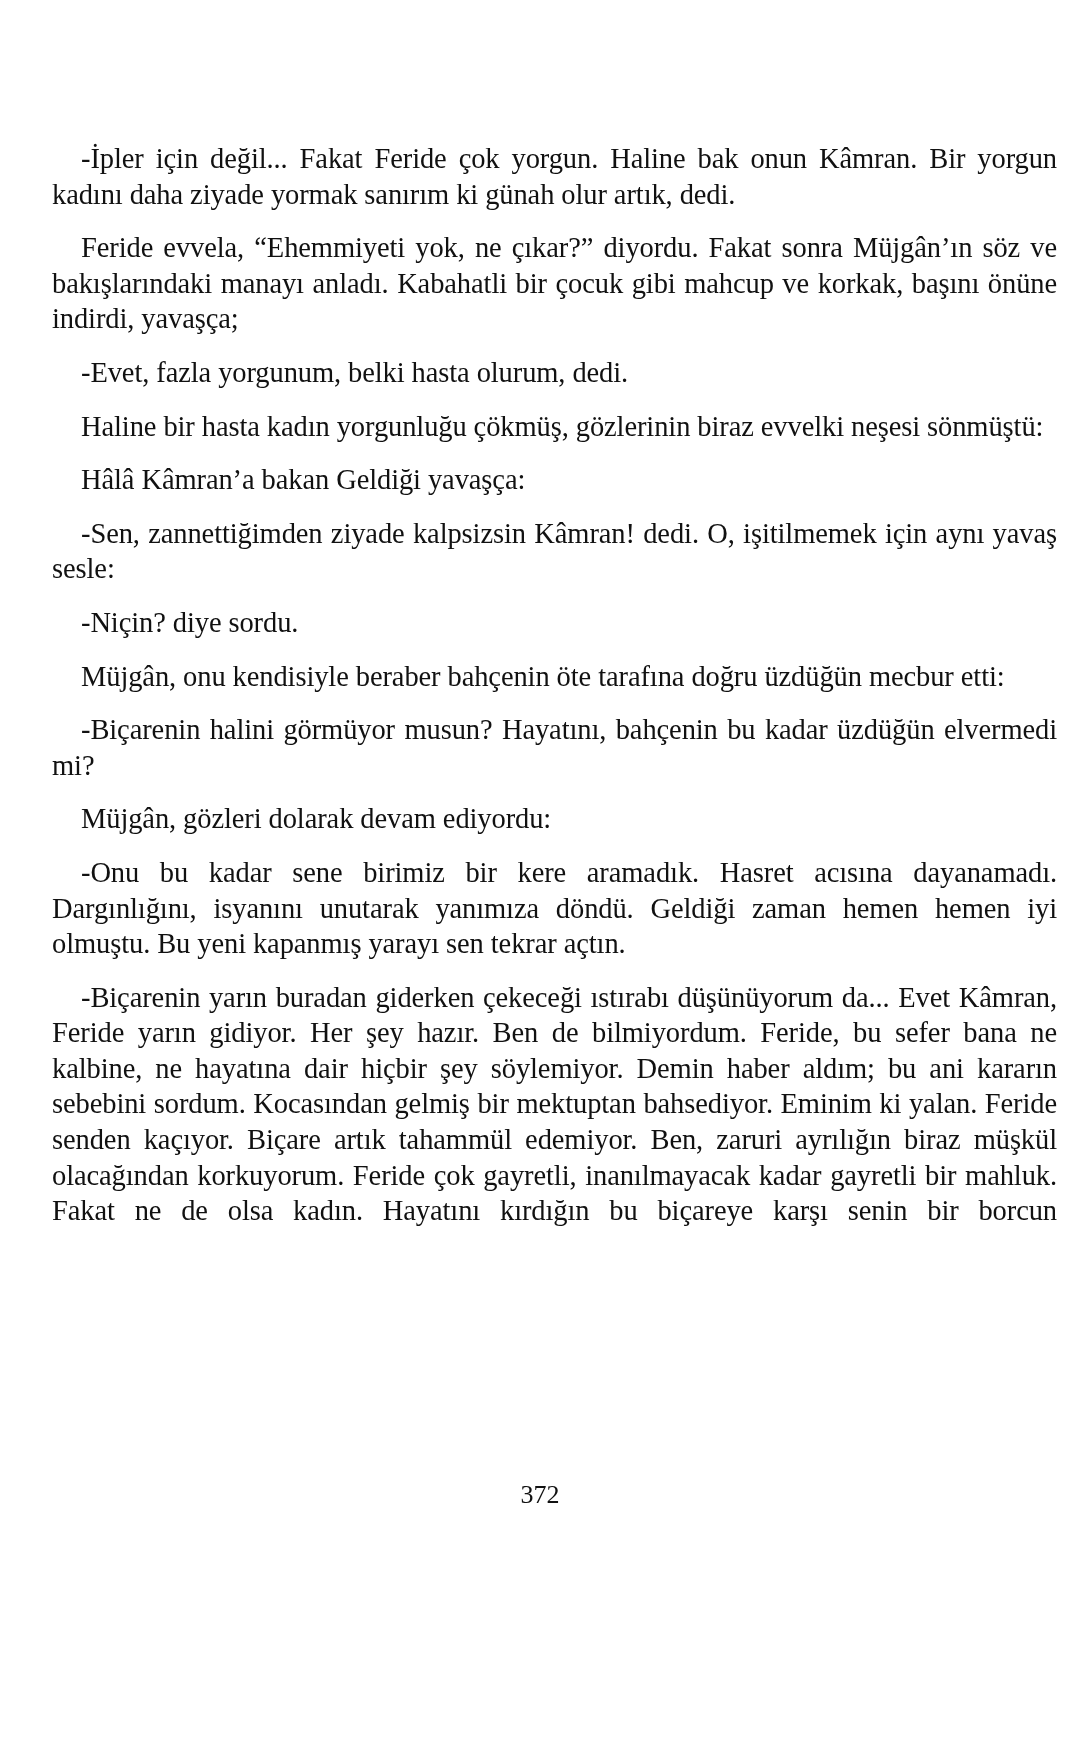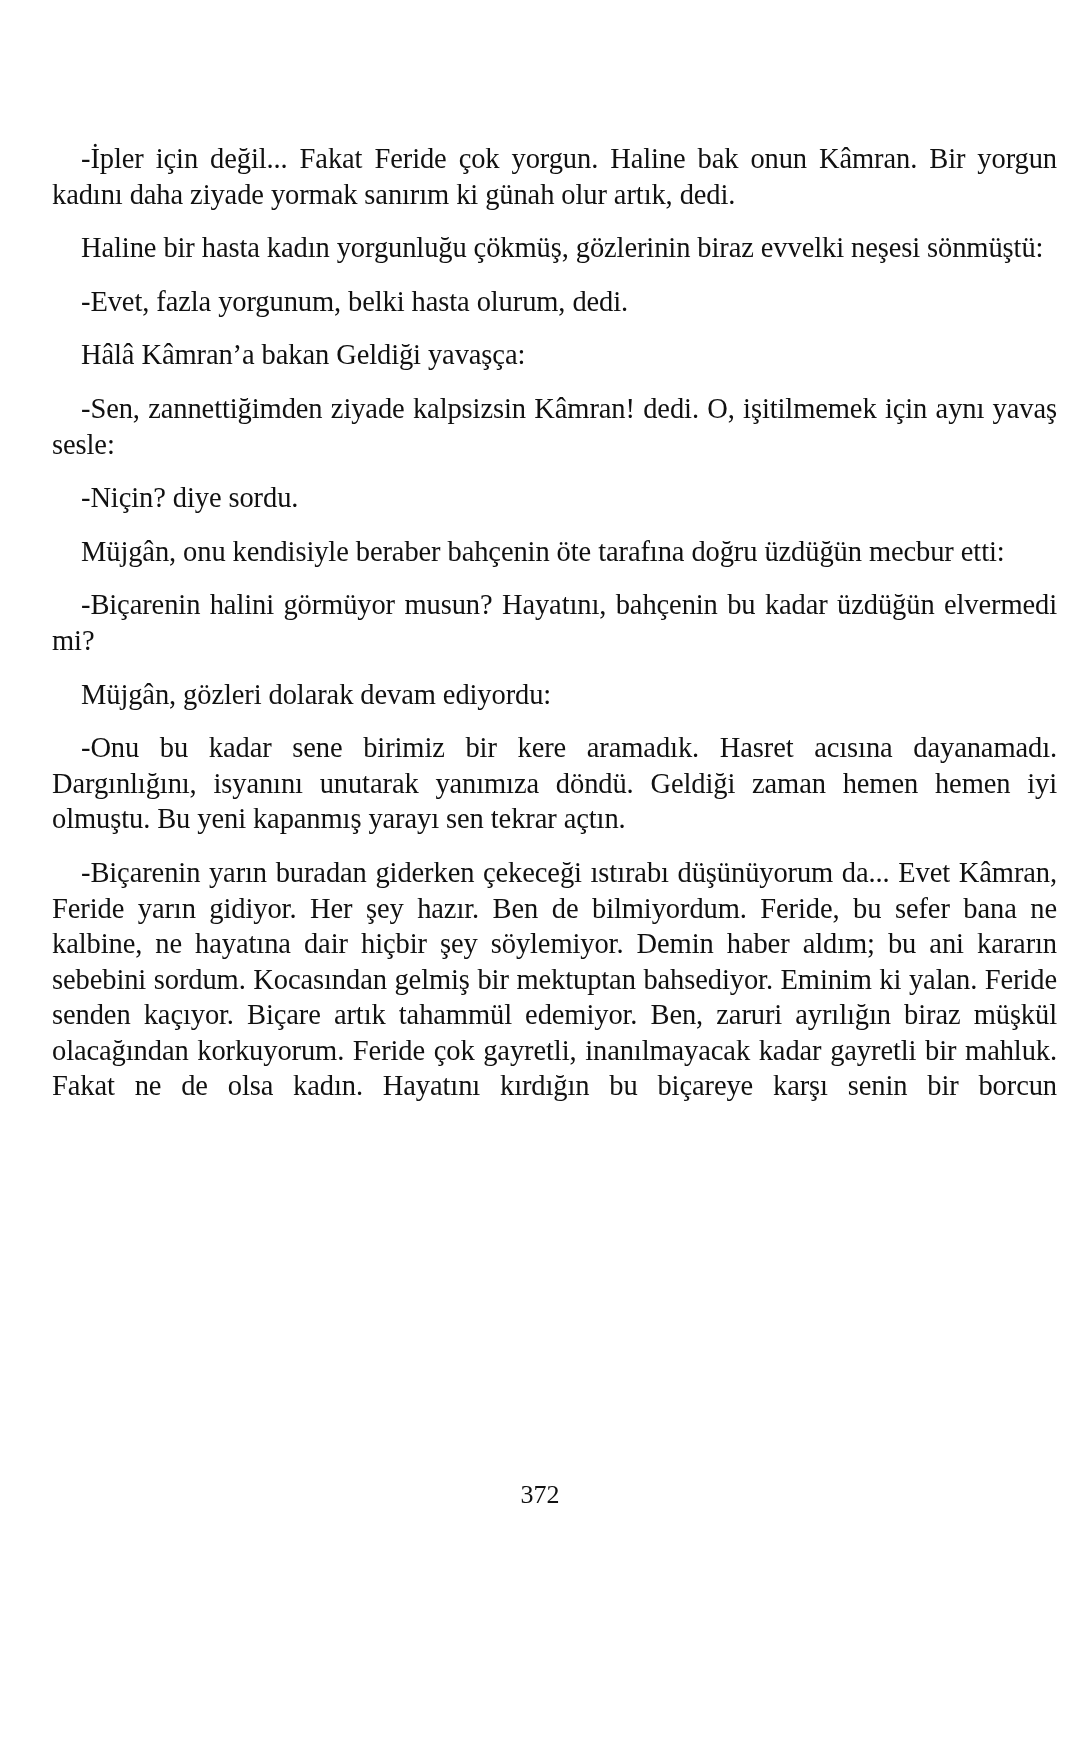--- a/index.html
+++ b/index.html
@@ -26,22 +26,23 @@
     position: absolute; left: 0; width: 1080px; top: 1480px;
     text-align: center; font-size: 26px;
     font-family: "Liberation Serif", "DejaVu Serif", serif;
   }
 </style>
 </head>
 <body>
 
 <div class="page">
   <p class="para">-İpler için değil... Fakat Feride çok yorgun. Haline bak onun Kâmran. Bir yorgun kadını daha ziyade yormak sanırım ki günah olur artık, dedi.</p>
+  <p class="para">Feride evvela, “Ehemmiyeti yok, ne çıkar?” diyordu. Fakat sonra Müjgân’ın söz ve bakışlarındaki manayı anladı. Kabahatli bir çocuk gibi mahcup ve korkak, başını önüne indirdi, yavaşça;</p>
+  <p class="para">-Evet, fazla yorgunum, belki hasta olurum, dedi.</p>
   <p class="para">Haline bir hasta kadın yorgunluğu çökmüş, gözlerinin biraz evvelki neşesi sönmüştü:</p>
-  <p class="para">-Evet, fazla yorgunum, belki hasta olurum, dedi.</p>
   <p class="para">Hâlâ Kâmran’a bakan Geldiği yavaşça:</p>
   <p class="para">-Sen, zannettiğimden ziyade kalpsizsin Kâmran! dedi. O, işitilmemek için aynı yavaş sesle:</p>
   <p class="para">-Niçin? diye sordu.</p>
   <p class="para">Müjgân, onu kendisiyle beraber bahçenin öte tarafına doğru üzdüğün mecbur etti:</p>
   <p class="para">-Biçarenin halini görmüyor musun? Hayatını, bahçenin bu kadar üzdüğün elvermedi mi?</p>
   <p class="para">Müjgân, gözleri dolarak devam ediyordu:</p>
   <p class="para">-Onu bu kadar sene birimiz bir kere aramadık. Hasret acısına dayanamadı. Dargınlığını, isyanını unutarak yanımıza döndü. Geldiği zaman hemen hemen iyi olmuştu. Bu yeni kapanmış yarayı sen tekrar açtın.</p>
   <p class="para last">-Biçarenin yarın buradan giderken çekeceği ıstırabı düşünüyorum da... Evet Kâmran, Feride yarın gidiyor. Her şey hazır. Ben de bilmiyordum. Feride, bu sefer bana ne kalbine, ne hayatına dair hiçbir şey söylemiyor. Demin haber aldım; bu ani kararın sebebini sordum. Kocasından gelmiş bir mektuptan bahsediyor. Eminim ki yalan. Feride senden kaçıyor. Biçare artık tahammül edemiyor. Ben, zaruri ayrılığın biraz müşkül olacağından korkuyorum. Feride çok gayretli, inanılmayacak kadar gayretli bir mahluk. Fakat ne de olsa kadın. Hayatını kırdığın bu biçareye karşı senin bir borcun</p>
 </div>
 

